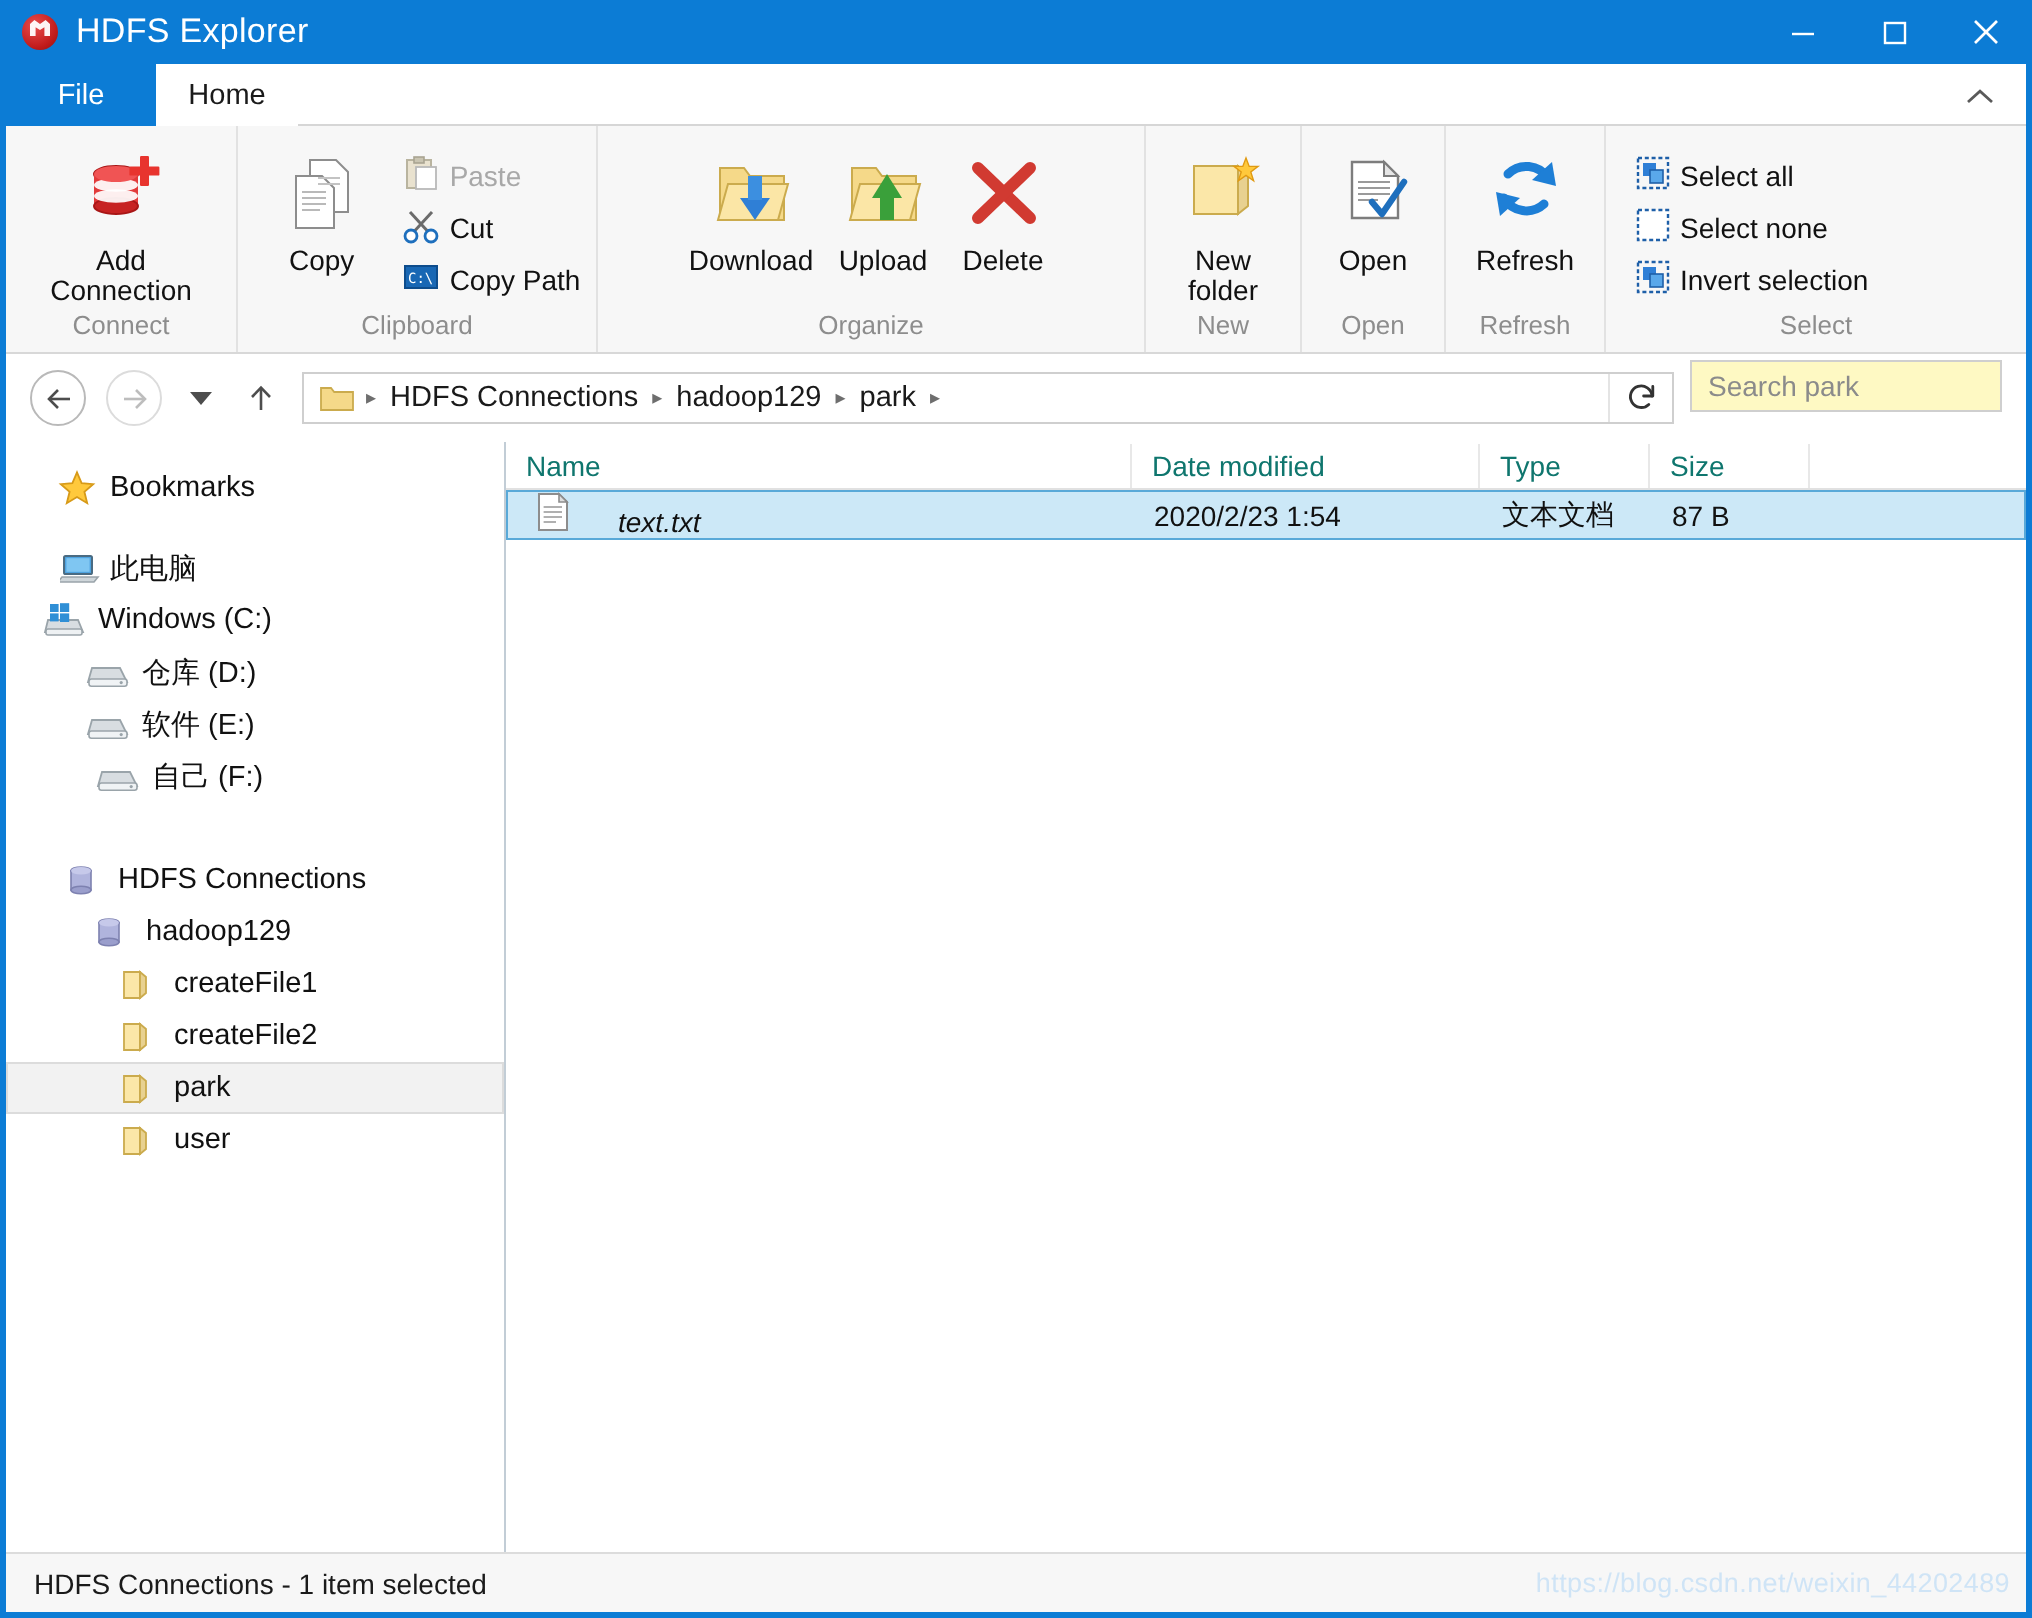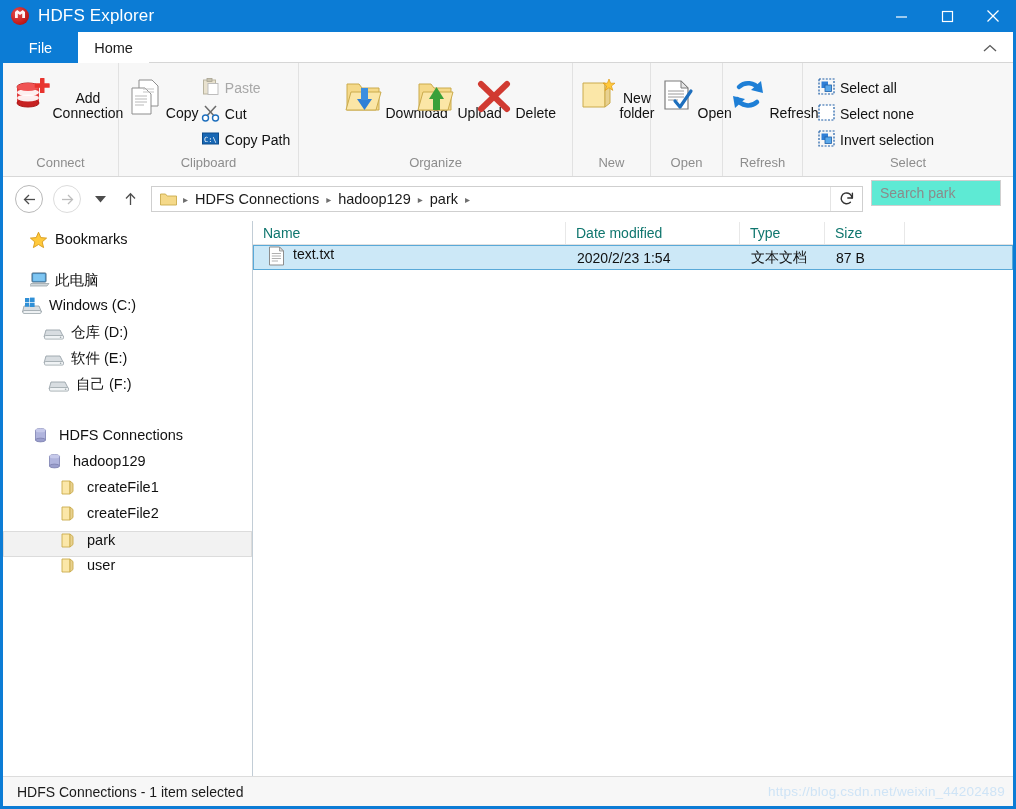--- a/index.html
+++ b/index.html
@@ -87,21 +87,21 @@
     display: flex; flex-direction: column; align-items: center;
     border-right: 1px solid #e2e2e2;
   }
   .rgroup:last-child { border-right: none; }
   .rgroup-body { flex: 1 1 auto; display: flex; align-items: flex-start; padding-top: 8px; }
   .rgroup-label {
     font-size: 13px; color: #8d8d8d; height: 22px; line-height: 18px;
     width: 100%; text-align: center;
   }
   .big-btn {
-    width: 86px; display: flex; flex-direction: row; align-items: flex-end;
+    width: 86px; display: flex; flex-direction: column; align-items: center;
     padding-top: 2px;
   }
   .big-btn .glyph { height: 48px; display: flex; align-items: center; justify-content: center; }
   .big-btn .lbl {
     font-size: 14px; color: #111; text-align: center; line-height: 15px; margin-top: 2px;
   }
   .small-btn {
     display: flex; align-items: center; gap: 5px; height: 26px;
     font-size: 14px; color: #111; padding: 0 3px;
   }
@@ -134,43 +134,43 @@
   .crumb {
     font-size: 14.5px; color: #1a1a1a; padding: 0 7px; white-space: nowrap;
   }
   .crumb-sep { color: #6e6e6e; font-size: 10px; display: flex; align-items: center; }
   .crumb-refresh {
     margin-left: auto; width: 32px; height: 24px;
     display: flex; align-items: center; justify-content: center;
     border-left: 1px solid #e4e4e4; color: #333;
   }
   .searchbox {
-    width: 130px; height: 26px; margin: 0 12px 12px 8px;
-    border: 1px solid #cfcfcf; background: #5eead4;
+    width: 156px; height: 26px; margin: 0 12px 12px 8px;
+    border: 1px solid #cfcfcf; background: #fef9c3;
     display: flex; align-items: center; flex: 0 0 auto;
   }
   .searchbox input {
     border: none; outline: none; flex: 1 1 auto; height: 22px;
     font-family: "Liberation Sans", sans-serif; font-size: 14px;
     color: #111; padding-left: 8px; background: transparent;
   }
   .searchbox input::placeholder { color: #8b8b8b; }
 
   
   .main {
     position: absolute; top: 221px; left: 0; right: 0; bottom: 30px;
     display: flex; background: #ffffff;
   }
   .sidebar {
     width: 250px; flex: 0 0 auto; background: #ffffff;
     border-right: 1px solid #c2cdd6;
     padding-top: 10px; overflow: hidden;
   }
   .tree-item {
-    height: 26px; display: flex; align-items: flex-start;
+    height: 26px; display: flex; align-items: center;
     font-size: 14.5px; color: #111; white-space: nowrap;
   }
   .tree-item .t-ico { width: 26px; display: flex; align-items: center; justify-content: center; flex: 0 0 auto; }
   .tree-item.selected { background: #f2f2f2; border: 1px solid #dcdcdc; }
   .tree-gap { height: 14px; }
 
   .filepane { flex: 1 1 auto; position: relative; background: #ffffff; overflow: hidden; }
   .col-head {
     height: 24px; display: flex; align-items: center;
     border-bottom: 1px solid #e1e1e1; position: relative;
@@ -181,21 +181,21 @@
     overflow: hidden; white-space: nowrap;
   }
   .frow {
     height: 25px; display: flex; align-items: center;
     font-size: 14px; color: #111;
   }
   .frow.selected {
     background: #cce8f7; border: 1px solid #59a9d8;
   }
   .frow .fc { padding-left: 10px; overflow: hidden; white-space: nowrap; }
-  .frow .fc.name { display: flex; align-items: flex-start; gap: 8px; padding-left: 14px; }
+  .frow .fc.name { display: flex; align-items: flex-end; gap: 24px; padding-left: 14px; font-style: italic; }
 
   
   .statusbar {
     position: absolute; left: 0; right: 0; bottom: 0; height: 30px;
     background: #f7f7f7; border-top: 1px solid #dcdcdc;
     display: flex; align-items: center;
   }
   .status-text { font-size: 14px; color: #1a1a1a; padding-left: 14px; }
   .watermark {
     margin-left: auto; padding-right: 8px;

